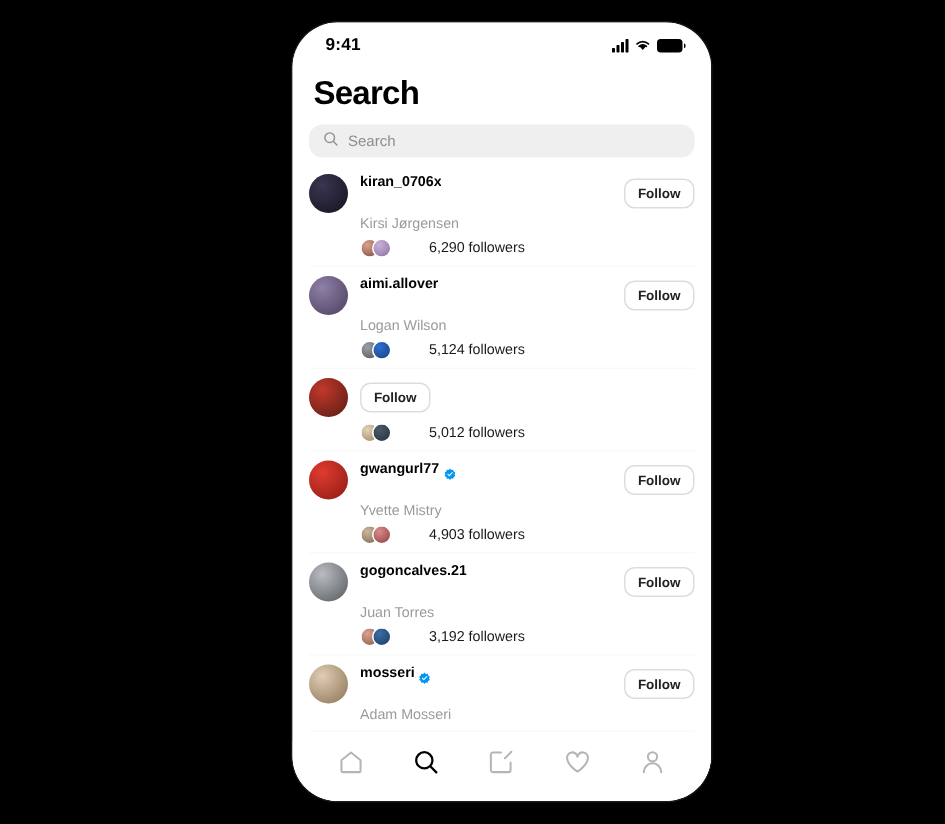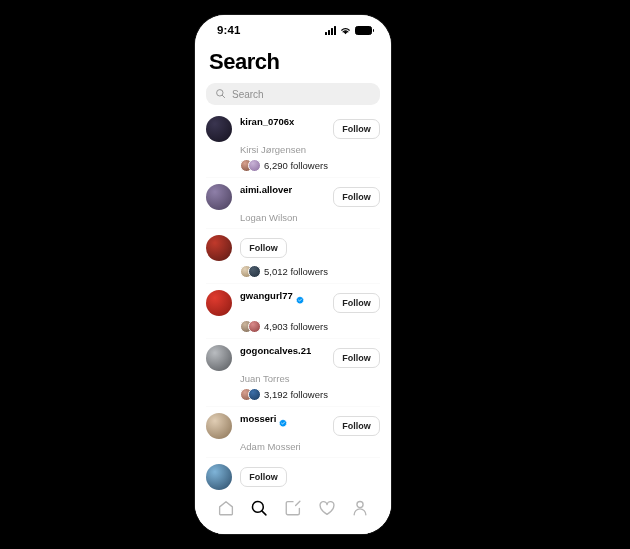--- a/index.html
+++ b/index.html
@@ -17,21 +17,21 @@
     width: 630px;
     height: 549px;
     background: #000000;
   }
 
   
   #phone-frame {
     position: absolute;
     left: 195px;
     top: 15px;
-    width: 196px;
+    width: 279px;
     height: 519px;
     background: #ffffff;
     border-radius: 30px;
     overflow: hidden;
     box-shadow: 0 0 0 1px #1a1a1a;
   }
 
   #screen {
     position: absolute;
     inset: 0;
@@ -177,21 +177,21 @@
     display: flex;
     align-items: center;
     justify-content: center;
     cursor: pointer;
     margin-top: 3px;
   }
 
   .followers-line {
     display: flex;
     align-items: center;
-    gap: 2px;
+    gap: 24px;
     margin-top: 4px;
     padding-left: 34px;
   }
   .mini-stack {
     display: flex;
     align-items: center;
     position: relative;
     width: 22px;
     height: 13px;
   }
@@ -296,20 +296,27 @@
             <div class="row-main">
               <span class="avatar" style="background:radial-gradient(circle at 34% 30%, #8e7fa8, #4a3f5c)"></span>
               <div class="ident">
                 <div class="uname-line">
                   <span class="uname">aimi.allover</span>
                 </div>
                 <div class="fullname">Logan Wilson</div>
               </div>
               <button class="follow-btn">Follow</button>
             </div>
+            <div class="followers-line">
+              <span class="mini-stack">
+                <span class="mini a" style="background:radial-gradient(circle at 35% 30%,#9aa0a6,#4e545a)"></span>
+                <span class="mini b" style="background:radial-gradient(circle at 35% 30%,#2f6fd0,#17407f)"></span>
+              </span>
+              <span class="followers-text">5,124 followers</span>
+            </div>
           </div>
           <div class="row">
             <div class="row-main">
               <span class="avatar" style="background:radial-gradient(circle at 34% 30%, #c0392b, #5a1a14)"></span>
               <button class="follow-btn">Follow</button>
             </div>
             <div class="followers-line">
               <span class="mini-stack">
                 <span class="mini a" style="background:radial-gradient(circle at 35% 30%,#e3d2b8,#9c8560)"></span>
                 <span class="mini b" style="background:radial-gradient(circle at 35% 30%,#4a5a6a,#243240)"></span>
@@ -321,20 +328,21 @@
             <div class="row-main">
               <span class="avatar" style="background:radial-gradient(circle at 34% 30%, #e03b2f, #8c1a12)"></span>
               <div class="ident">
                 <div class="uname-line">
                   <span class="uname">gwangurl77</span>
                   <span class="verified"><svg width="8" height="8" viewBox="0 0 24 24">
                       <path d="M12 1.2 L14.6 3.9 L18.4 3.4 L19.3 7.1 L22.6 9 L21.2 12.5 L22.6 16 L19.3 17.9 L18.4 21.6 L14.6 21.1 L12 23.8 L9.4 21.1 L5.6 21.6 L4.7 17.9 L1.4 16 L2.8 12.5 L1.4 9 L4.7 7.1 L5.6 3.4 L9.4 3.9 Z" fill="#0095f6"></path>
                       <path d="M7.6 12.4 L10.6 15.3 L16.5 9.3" fill="none" stroke="#ffffff" stroke-width="2.1" stroke-linecap="round" stroke-linejoin="round"></path>
                     </svg></span>
                 </div>
+                <div class="fullname">Yvette Mistry</div>
               </div>
               <button class="follow-btn">Follow</button>
             </div>
             <div class="followers-line">
               <span class="mini-stack">
                 <span class="mini a" style="background:radial-gradient(circle at 35% 30%,#cdb79e,#7a6450)"></span>
                 <span class="mini b" style="background:radial-gradient(circle at 35% 30%,#d98a8a,#8f3f3f)"></span>
               </span>
               <span class="followers-text">4,903 followers</span>
             </div>

